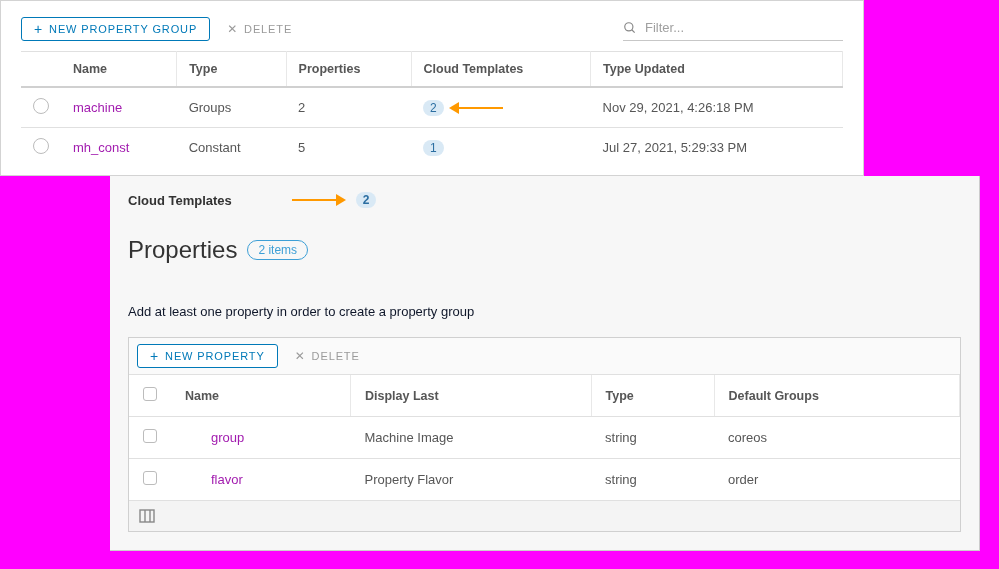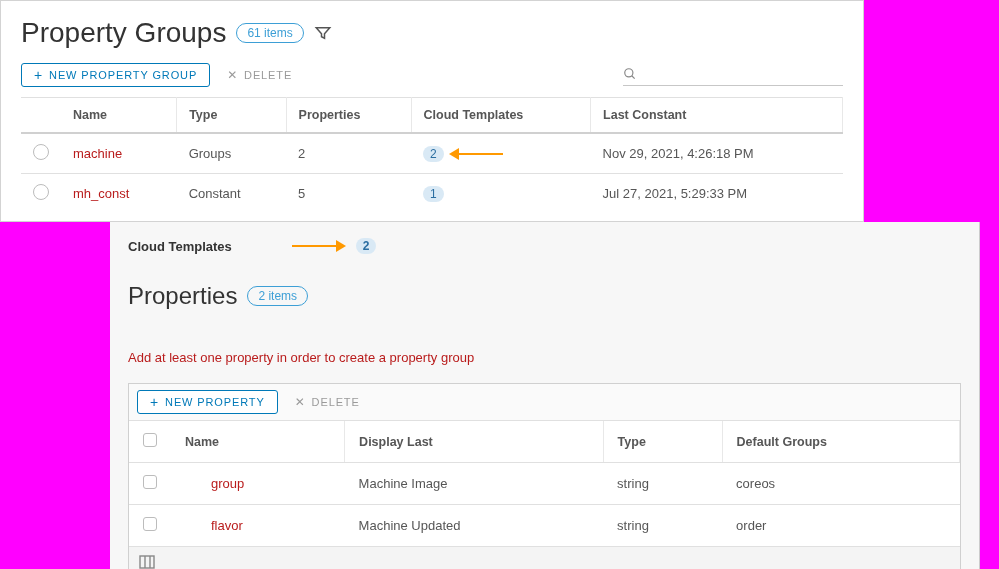--- a/index.html
+++ b/index.html
@@ -116,21 +116,21 @@
     border: 1px solid #bcbcbc;
     border-radius: 50%;
     display: inline-block;
   }
   .chk {
     width: 14px; height: 14px;
     border: 1px solid #bcbcbc;
     border-radius: 3px;
     display: inline-block;
   }
-  .link { color: #b91c1c; cursor: pointer; }
+  .link { color: #a21caf; cursor: pointer; }
   .ct-badge {
     background: #d9e9f5;
     color: #2b6ea1;
     border-radius: 10px;
     padding: 1px 7px;
     font-size: 12px;
     display: inline-block;
   }
   .arrow-ann {
     width: 52px;
@@ -186,21 +186,21 @@
     align-items: center;
     gap: 10px;
     margin-bottom: 6px;
   }
   .props-title {
     font-size: 24px;
     font-weight: 400;
     color: #333;
   }
   .helper-text {
-    color: #b91c1c;
+    color: #0f172a;
     margin-bottom: 18px;
     margin-top: 40px;
   }
   .props-box {
     border: 1px solid #d0d0d0;
     background: #fff;
   }
   .props-box .toolbar {
     background: #fafafa;
     border-bottom: 1px solid #e0e0e0;
@@ -228,58 +228,50 @@
     background: #f4f4f4;
     padding: 8px 10px;
   }
   .cols-icon svg { display:block; }
 </style>
 </head>
 <body>
 
 <div class="panel-top">
 
-  <div class="pg-header">
-    <span class="pg-title">Property Groups</span>
-    <span class="pill">61 items</span>
-    <span class="filter-icon">
-      <svg width="18" height="18" viewBox="0 0 24 24" fill="none" stroke="#555" stroke-width="2">
-        <path d="M3 5h18l-7 8v6l-4-2v-4z"></path>
-      </svg>
-    </span>
-  </div>
 
   <div class="toolbar">
     <div class="btn-group">
       <button class="btn-outline">
         <span class="plus">+</span>
         <span>NEW PROPERTY GROUP</span>
       </button>
       <button class="btn-plain">
         <span class="x">✕</span>
         <span>DELETE</span>
       </button>
     </div>
     <div class="search-wrap">
       <svg width="14" height="14" viewBox="0 0 24 24" fill="none" stroke="#888" stroke-width="2">
         <circle cx="10" cy="10" r="7"></circle>
           <line x1="20" y1="20" x2="15" y2="15"></line>
       </svg>
+      <input class="search-input" placeholder="Filter..." style="">
     </div>
   </div>
 
   <table class="tbl">
     <thead>
       <tr>
         <th></th>
         <th>Name</th>
         <th>Type</th>
         <th>Properties</th>
         <th>Cloud Templates</th>
-        <th>Last Constant</th>
+        <th>Type Updated</th>
       </tr>
     </thead>
     <tbody>
       <tr>
         <td><span class="radio"></span></td>
         <td><span class="link">machine</span></td>
         <td>Groups</td>
         <td>2</td>
         <td>
           <span class="ct-badge">2</span>
@@ -340,21 +332,21 @@
         <tr>
           <td><span class="chk"></span></td>
           <td style="padding-left:40px"><span class="link">group</span></td>
           <td>Machine Image</td>
           <td>string</td>
           <td>coreos</td>
         </tr>
         <tr>
           <td><span class="chk"></span></td>
           <td style="padding-left:40px"><span class="link">flavor</span></td>
-          <td>Machine Updated</td>
+          <td>Property Flavor</td>
           <td>string</td>
           <td>order</td>
         </tr>
       </tbody>
     </table>
 
     <div class="footer-bar">
       <span class="cols-icon">
         <svg width="16" height="14" viewBox="0 0 16 14" fill="none" stroke="#888" stroke-width="1.4">
           <rect x="1" y="1" width="14" height="12"></rect>

